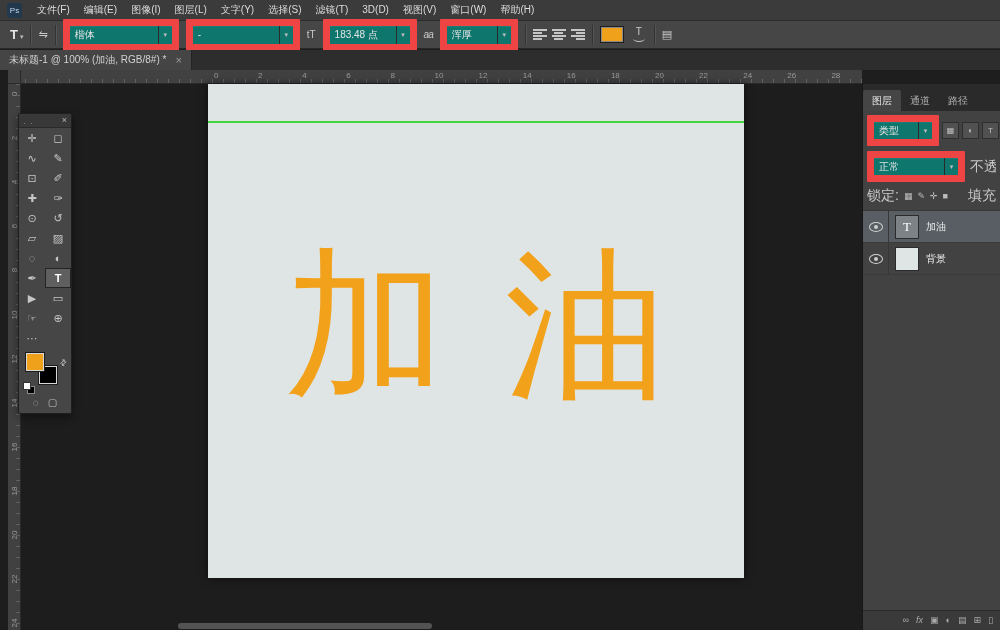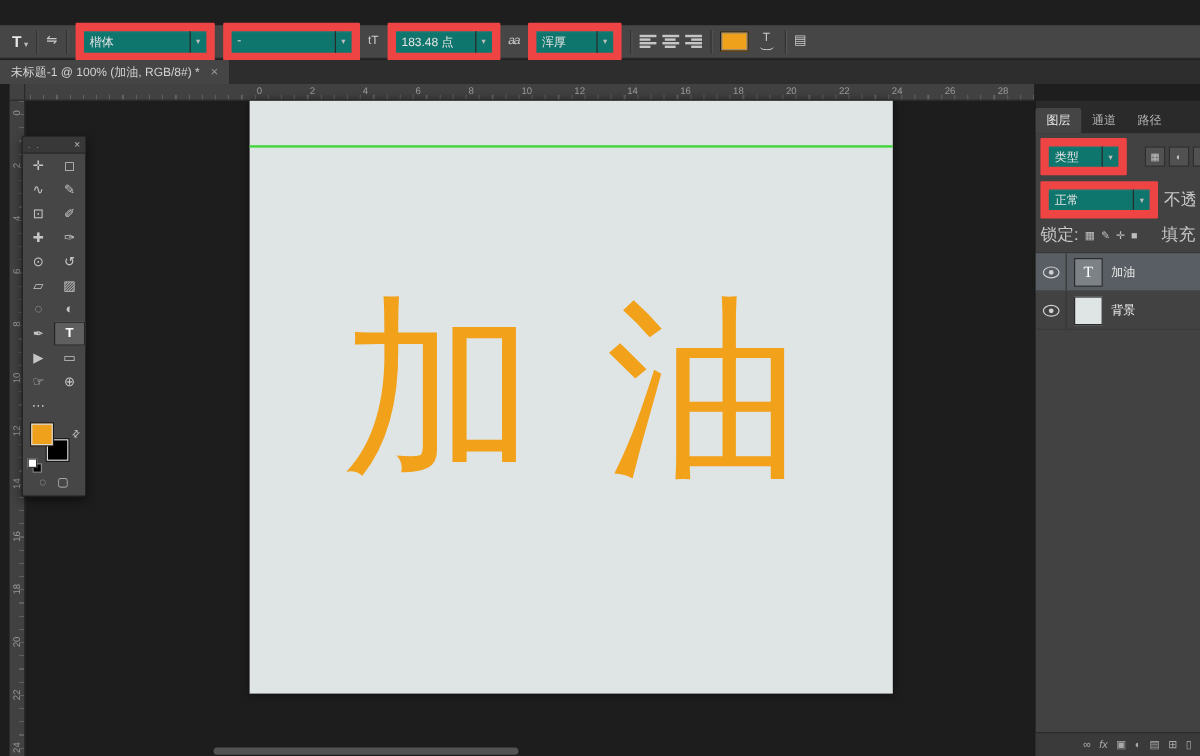--- a/index.html
+++ b/index.html
@@ -95,21 +95,21 @@
   .toolbar-bottom{display:flex;justify-content:center;gap:9px;padding:3px 0 5px;}
   .tb-small{color:#c0c0c0;font-size:10px;line-height:1;}
 
   
   .right-dock{position:absolute;left:862px;top:84px;width:138px;height:546px;background:#2a2a2a;
               border-left:1px solid #171717;display:flex;flex-direction:column;box-sizing:border-box;z-index:30;justify-content:center;}
   .dock-tabs{height:21px;margin-top:6px;display:flex;background:#2a2a2a;}
   .dock-tab{padding:0 9px;line-height:21px;font-size:10px;color:#b3b3b3;white-space:nowrap;}
   .dock-tab.active{background:#454545;color:#e8e8e8;border-radius:2px 2px 0 0;}
   .panel-body{flex:1;background:#424242;display:flex;flex-direction:column;overflow:hidden;}
-  .filter-row{display:flex;align-items:center;gap:15px;padding:4px 3px 3px 4px;}
+  .filter-row{display:flex;align-items:center;gap:3px;padding:4px 3px 3px 4px;}
   .dd-filter{width:58px;height:17px;flex:none;}
   .f-icon{width:15px;height:15px;background:#515151;border:1px solid #2e2e2e;color:#c4c4c4;font-size:8px;
           display:flex;align-items:center;justify-content:center;flex:none;}
   .blend-row{display:flex;align-items:center;gap:5px;padding:2px 4px 3px;}
   .dd-blend{width:84px;height:17px;flex:none;}
   .p-label{font-size:14px;color:#c8c8c8;white-space:nowrap;overflow:hidden;}
   .lock-row{display:flex;align-items:center;gap:5px;padding:2px 4px 5px;border-bottom:1px solid #373737;}
   .l-icon{color:#bdbdbd;font-size:9px;line-height:1;}
   .fill-right{margin-left:auto;}
   .layers-list{display:flex;flex-direction:column;}
@@ -128,20 +128,36 @@
   .dock-spacer{flex:1;}
   .dock-bottom{height:19px;background:#3a3a3a;border-top:1px solid #2a2a2a;display:flex;align-items:center;
                justify-content:flex-end;gap:7px;padding:0 7px;}
   .db-icon{color:#a9a9a9;font-size:9px;font-style:italic;line-height:1;}
 </style>
 </head>
 <body>
 
 <div id="app">
 
+  <div class="menu-bar">
+    <div class="app-logo">Ps</div>
+    <div class="menu-items">
+        <div class="menu-item">文件(F)</div>
+        <div class="menu-item">编辑(E)</div>
+        <div class="menu-item">图像(I)</div>
+        <div class="menu-item">图层(L)</div>
+        <div class="menu-item">文字(Y)</div>
+        <div class="menu-item">选择(S)</div>
+        <div class="menu-item">滤镜(T)</div>
+        <div class="menu-item">3D(D)</div>
+        <div class="menu-item">视图(V)</div>
+        <div class="menu-item">窗口(W)</div>
+        <div class="menu-item">帮助(H)</div>
+      </div>
+  </div>
 
   <div class="options-bar">
     <div class="tool-preset">
       <span>T</span>
       <span class="cdown"></span>
     </div>
     <div class="ob-sep"></div>
     <span class="ob-icon">⇋</span>
     <div class="ob-sep"></div>
     <div class="dropdown dd-font">

